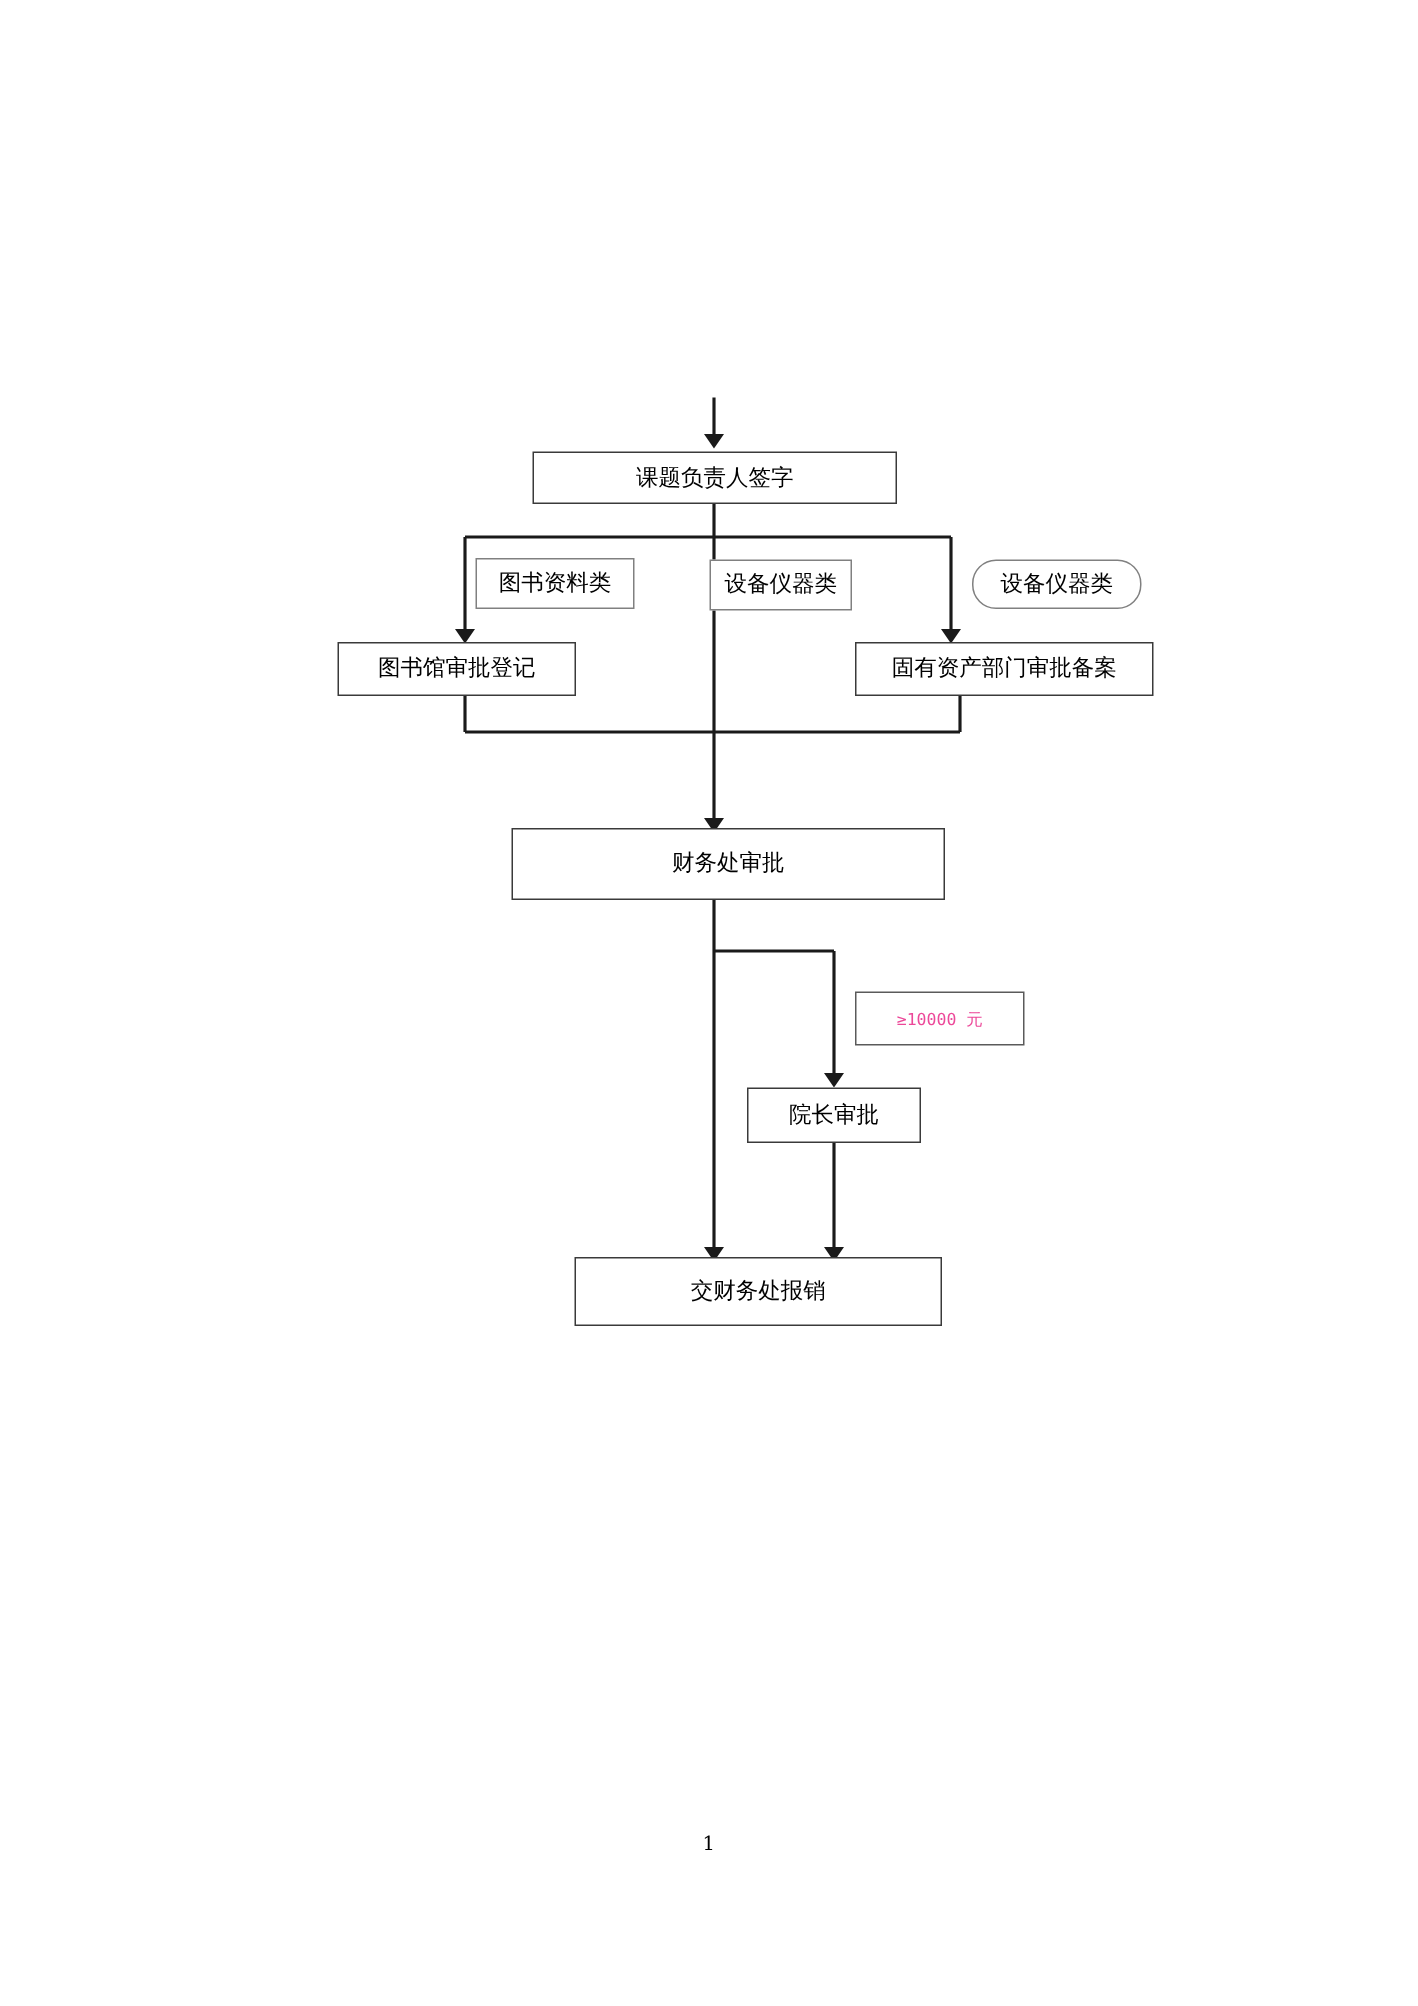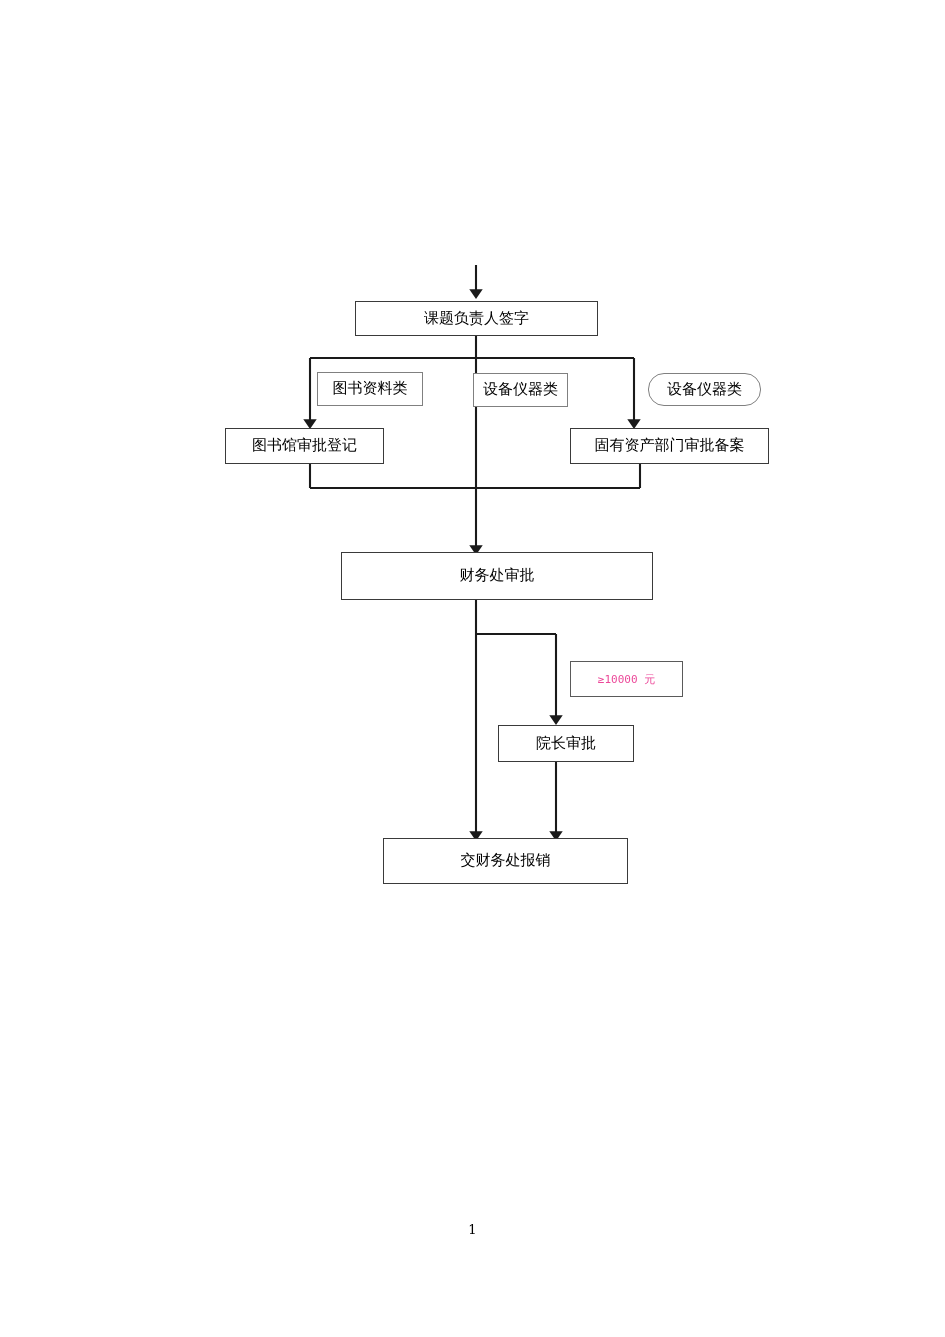--- a/index.html
+++ b/index.html
@@ -146,29 +146,29 @@
   </div>
 
   <div class="node dark" style="left:225px; top:428px; width:159px; height:36px;">
     <span>图书馆审批登记</span>
   </div>
 
   <div class="node dark" style="left:570px; top:428px; width:199px; height:36px;">
     <span>固有资产部门审批备案</span>
   </div>
 
-  <div class="node dark" style="left:341px; top:552px; width:312px; height:48px;">
+  <div class="node dark" style="left:341px; top:552px; width:289px; height:48px;">
     <span>财务处审批</span>
   </div>
 
   <div class="label-box" style="left:570px; top:661px; width:113px; height:36px;">
     <span>≥10000 元</span>
   </div>
 
-  <div class="node dark" style="left:498px; top:725px; width:136px; height:37px;">
+  <div class="node dark" style="left:498px; top:725px; width:116px; height:37px;">
     <span>院长审批</span>
   </div>
 
   <div class="node dark" style="left:383px; top:838px; width:245px; height:46px;">
     <span>交财务处报销</span>
   </div>
 
   <div class="page-number">1</div>
 
 </div>

